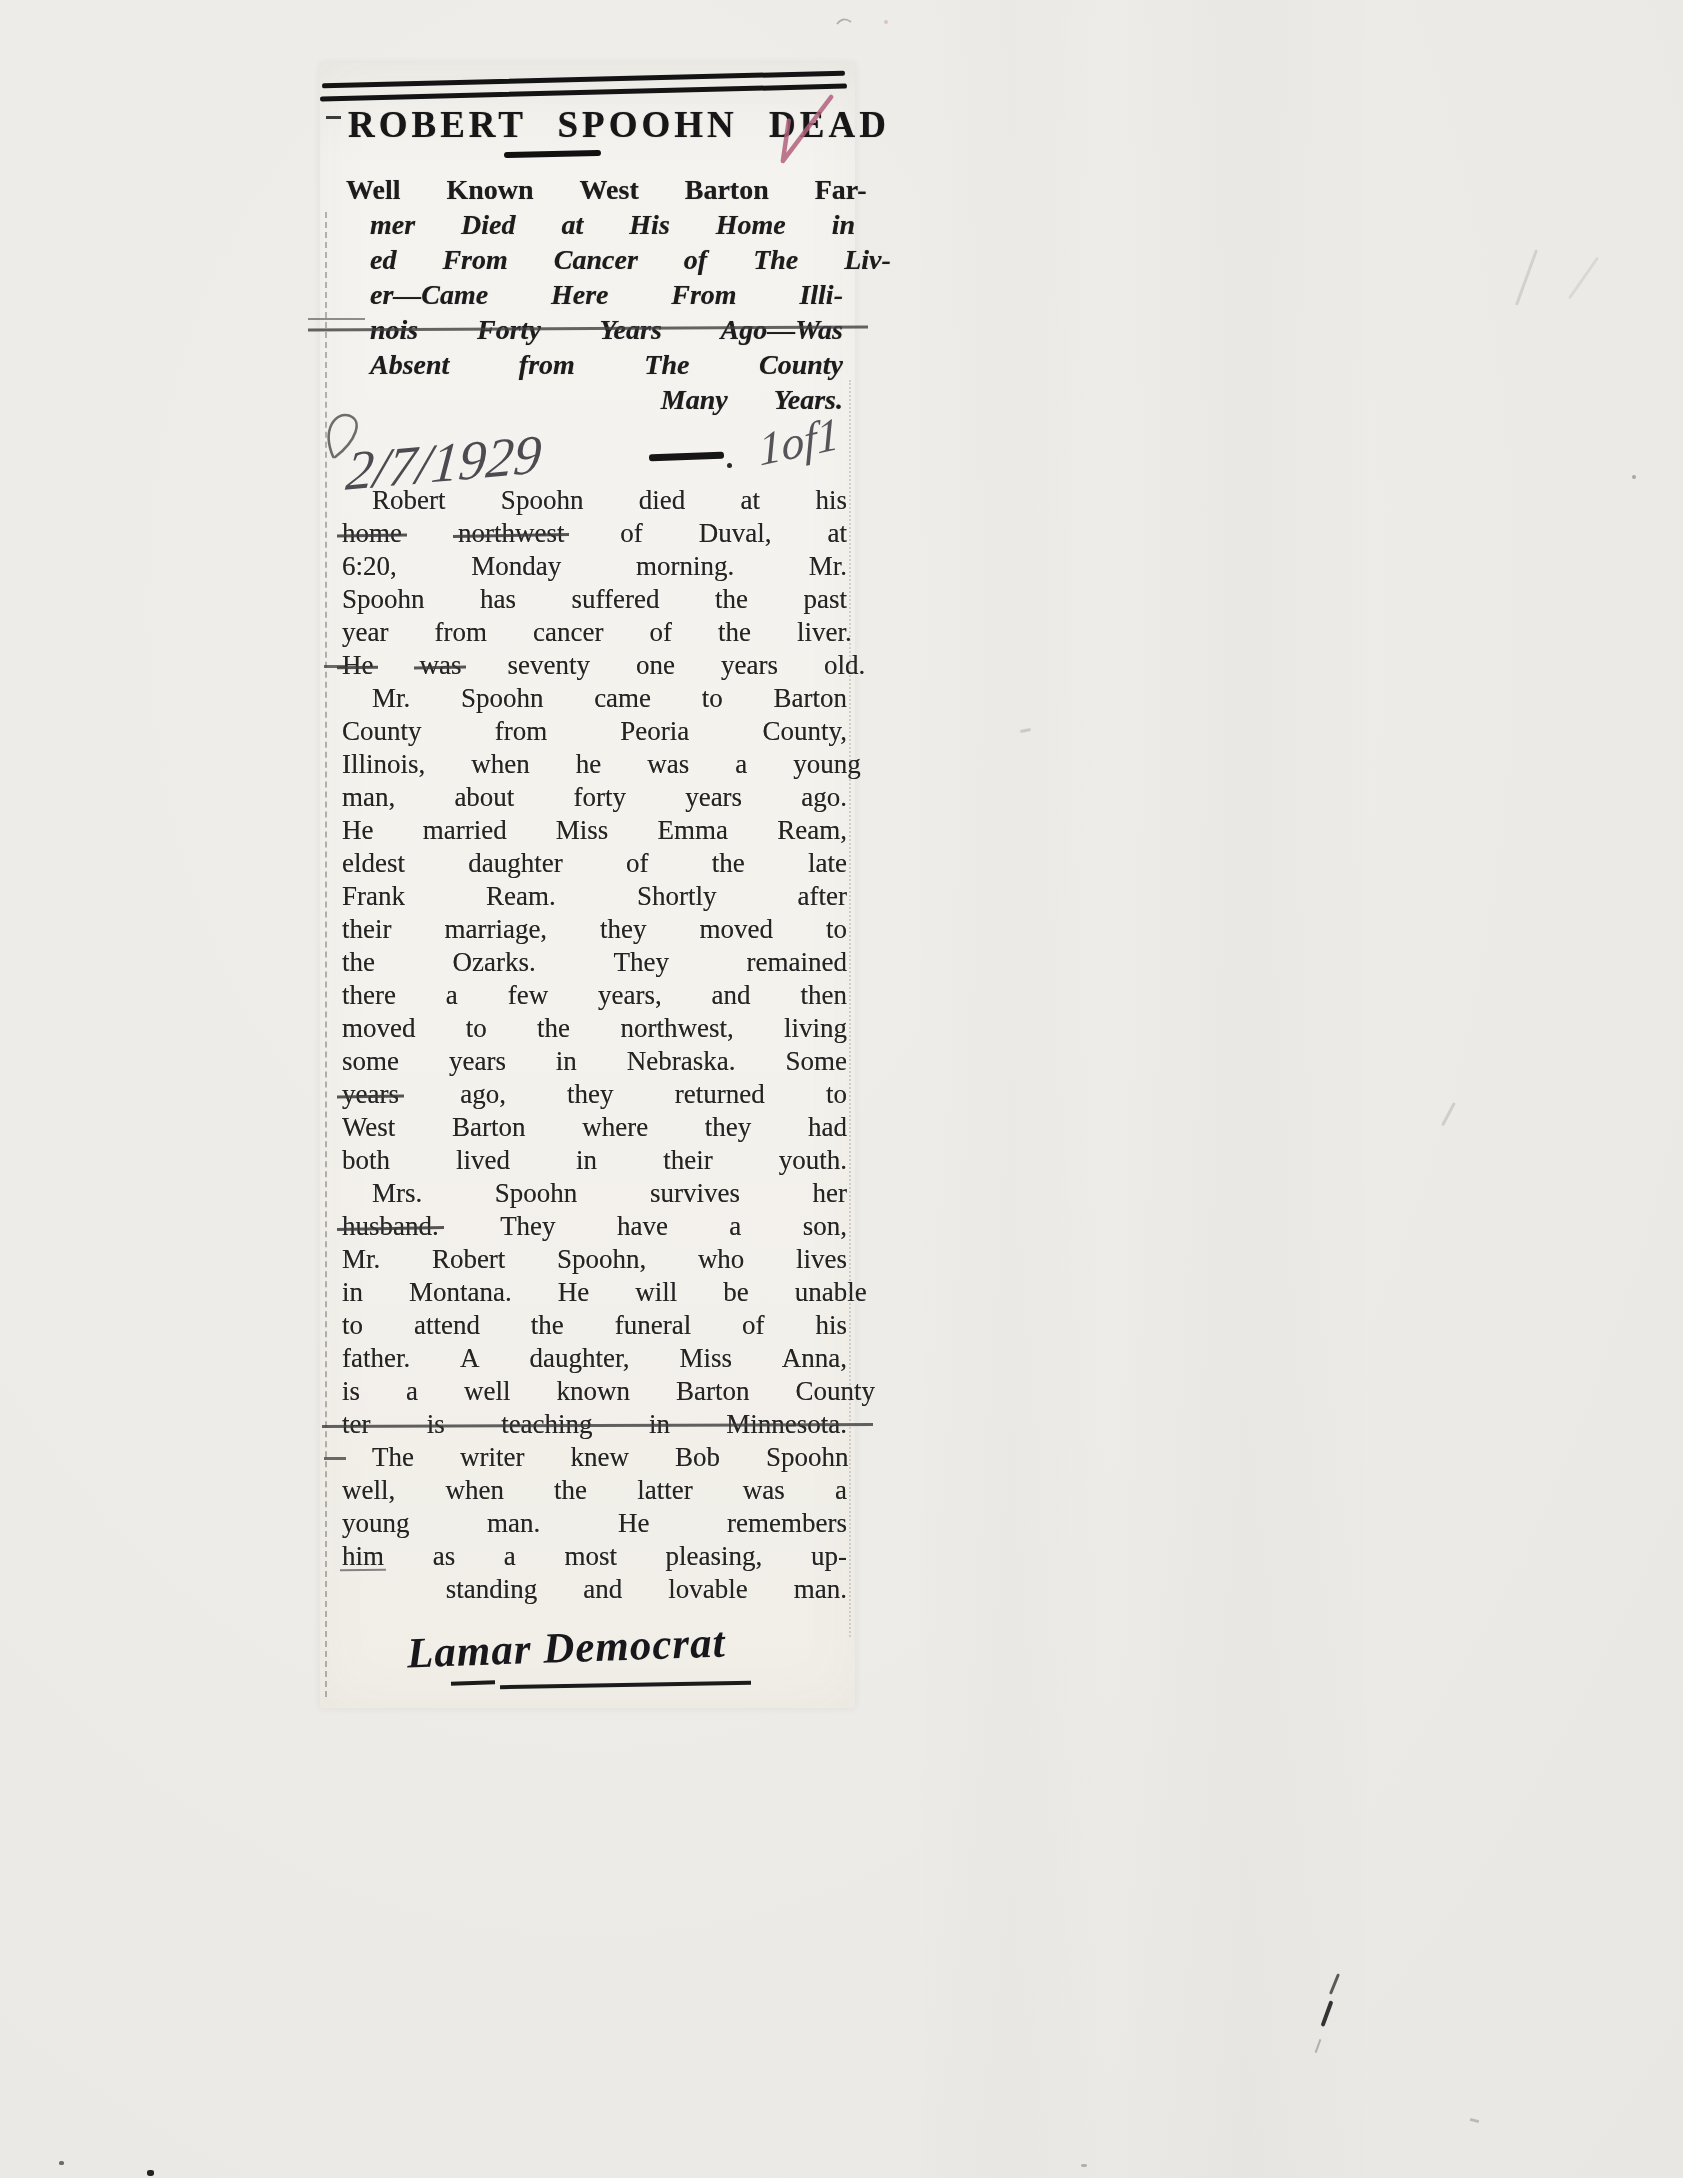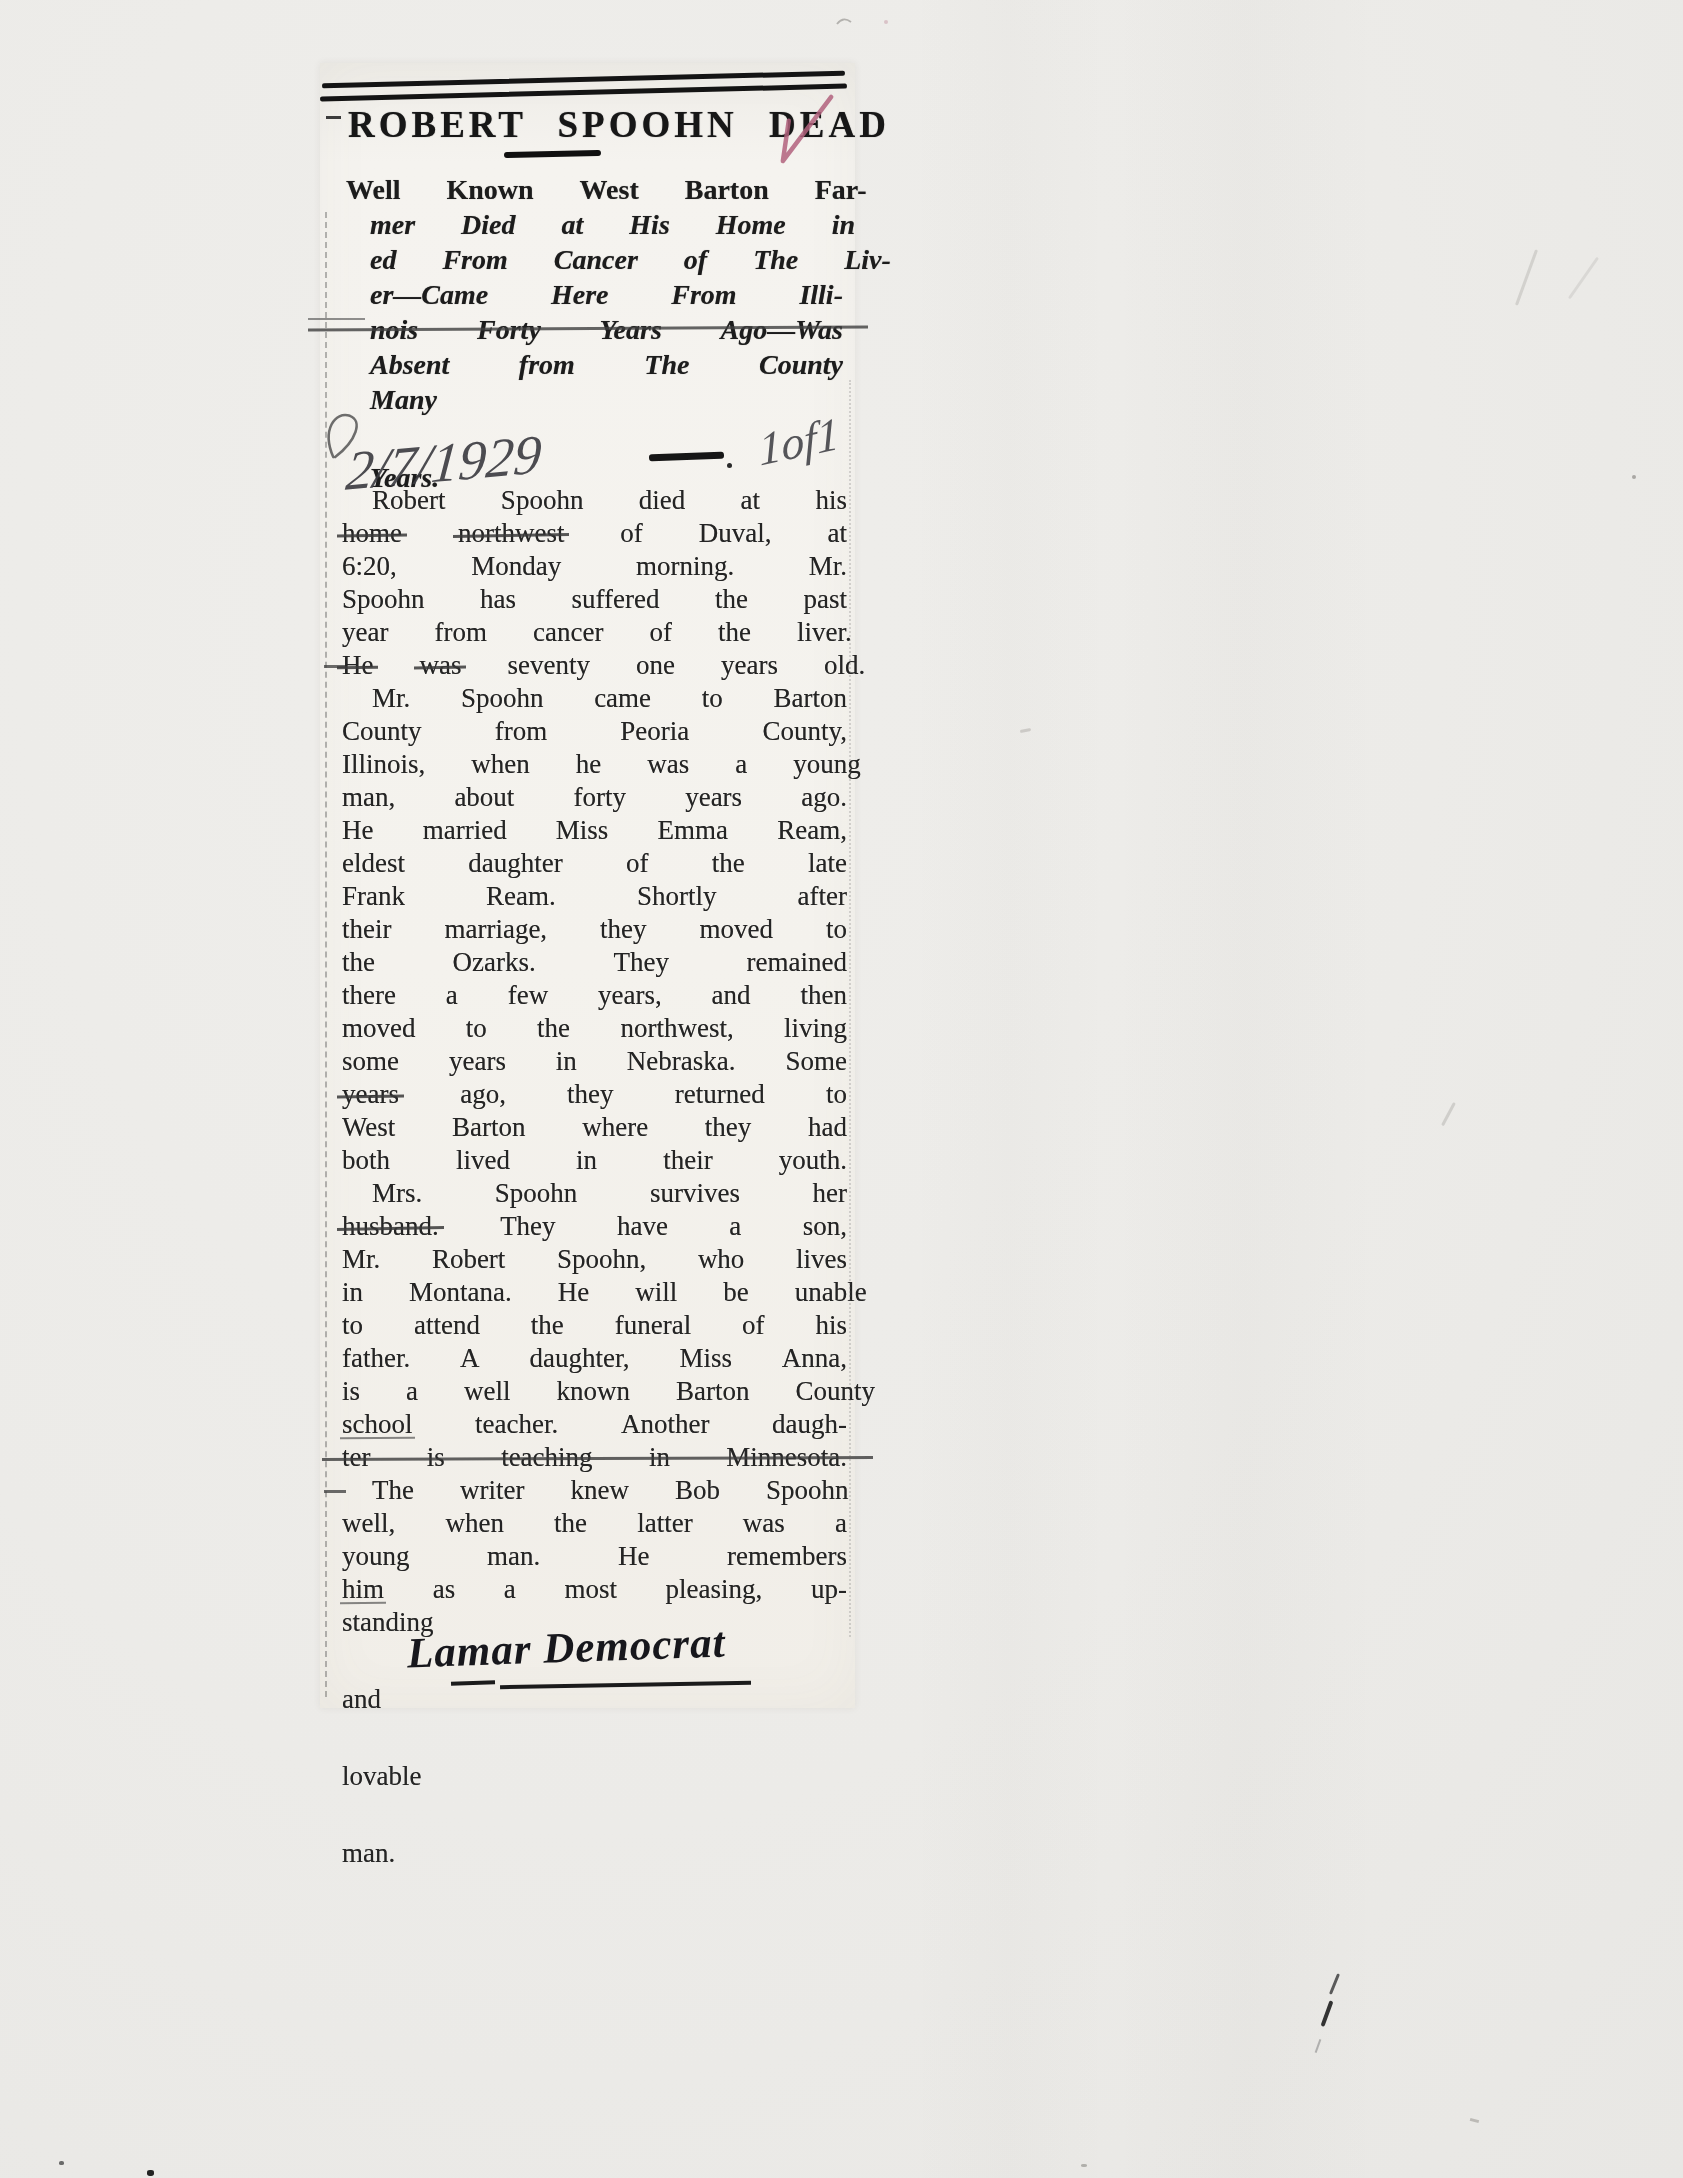--- a/index.html
+++ b/index.html
@@ -57,21 +57,21 @@
     letter-spacing:1px;color:#17171c;transform:rotate(-2deg);white-space:nowrap;
   }
   .sig-ul1{position:absolute;left:131px;top:1618px;width:44px;height:3.5px;background:#1b1b1b;transform:rotate(-2deg);}
   .sig-ul2{position:absolute;left:180px;top:1620px;width:251px;height:3.5px;background:#1b1b1b;transform:rotate(-1deg);}
   
   .bodytext{
     position:absolute;left:22px;top:422px;width:505px;
     font-size:27px;color:#242424;text-shadow:0 0 0.6px rgba(30,30,30,0.45);
   }
   .line{display:flex;justify-content:space-between;height:33px;position:relative;align-items:baseline;gap:46px;}
-  .line.nj{justify-content:space-between;flex-direction:column;}
+  .line.nj{justify-content:flex-end;}
   .line.indent{padding-left:30px;}
   .line.strike-full::after{
     content:"";position:absolute;left:-20px;right:-26px;top:46%;height:2.5px;
     background:#3b3b3b;opacity:.8;transform:rotate(-0.2deg);
   }
   .line.lead::before{
     content:"";position:absolute;left:-18px;top:46%;width:22px;height:2.5px;
     background:#3b3b3b;opacity:.75;
   }
   .line span{position:relative;}
@@ -351,26 +351,20 @@
         <span>Miss</span>
         <span>Anna,</span>
       </div>
       <div class="line">
         <span>is</span>
         <span>a</span>
         <span>well</span>
         <span>known</span>
         <span>Barton</span>
         <span>County</span>
-      </div>
-      <div class="line">
-        <span class="u">school</span>
-        <span>teacher.</span>
-        <span>Another</span>
-        <span>daugh-</span>
       </div>
       <div class="line strike-full">
         <span>ter</span>
         <span>is</span>
         <span>teaching</span>
         <span>in</span>
         <span>Minnesota.</span>
       </div>
       <div class="line indent lead">
         <span>The</span>

